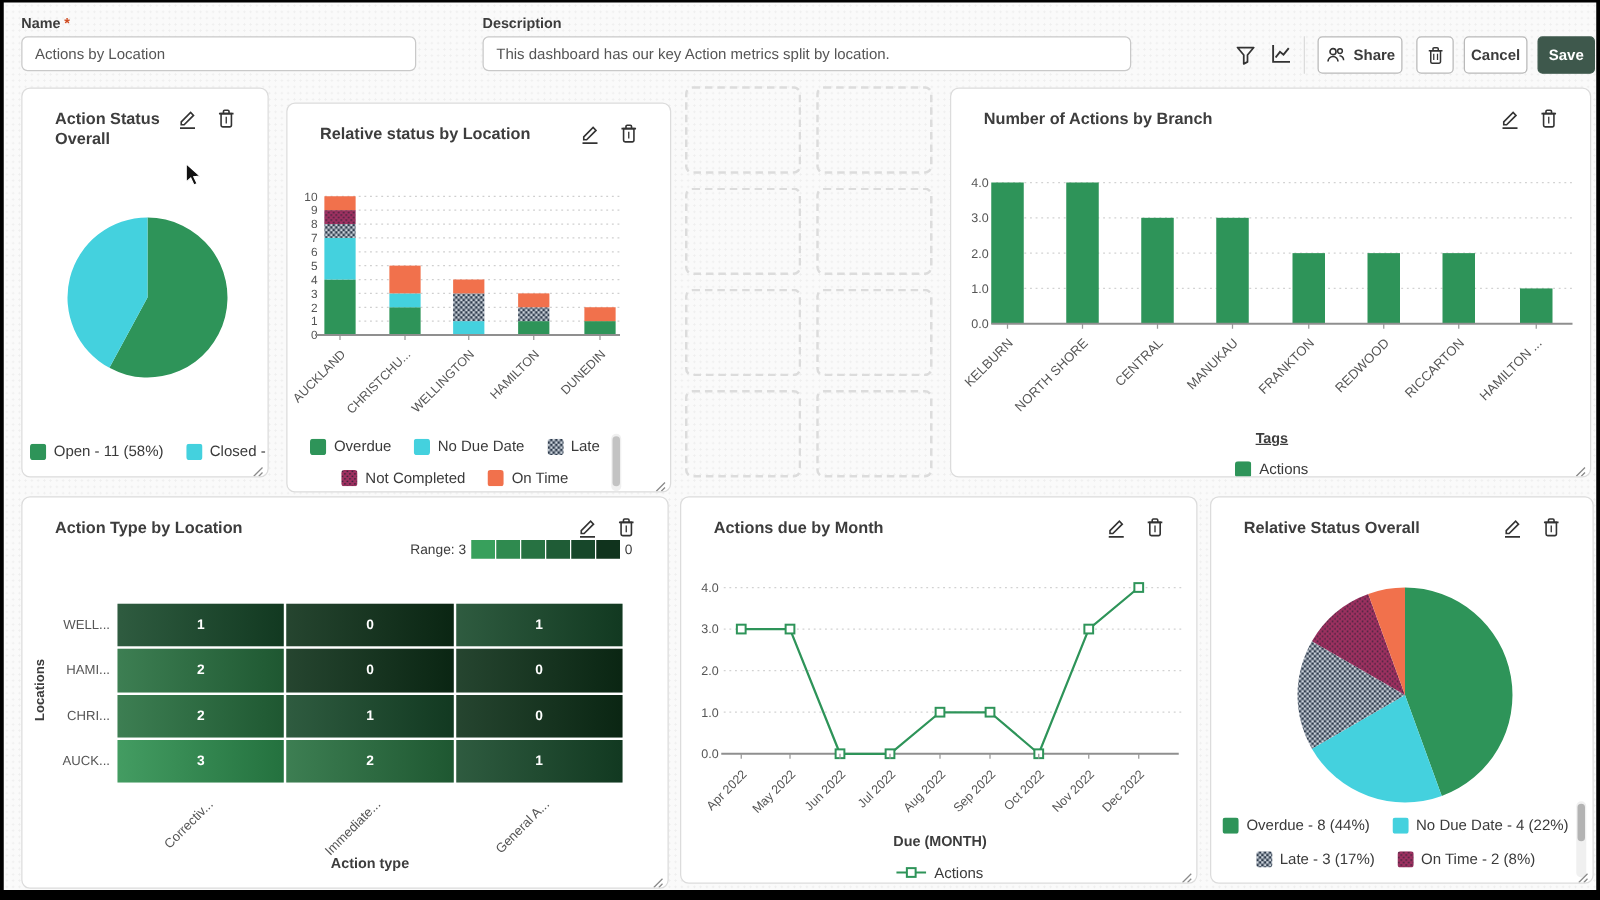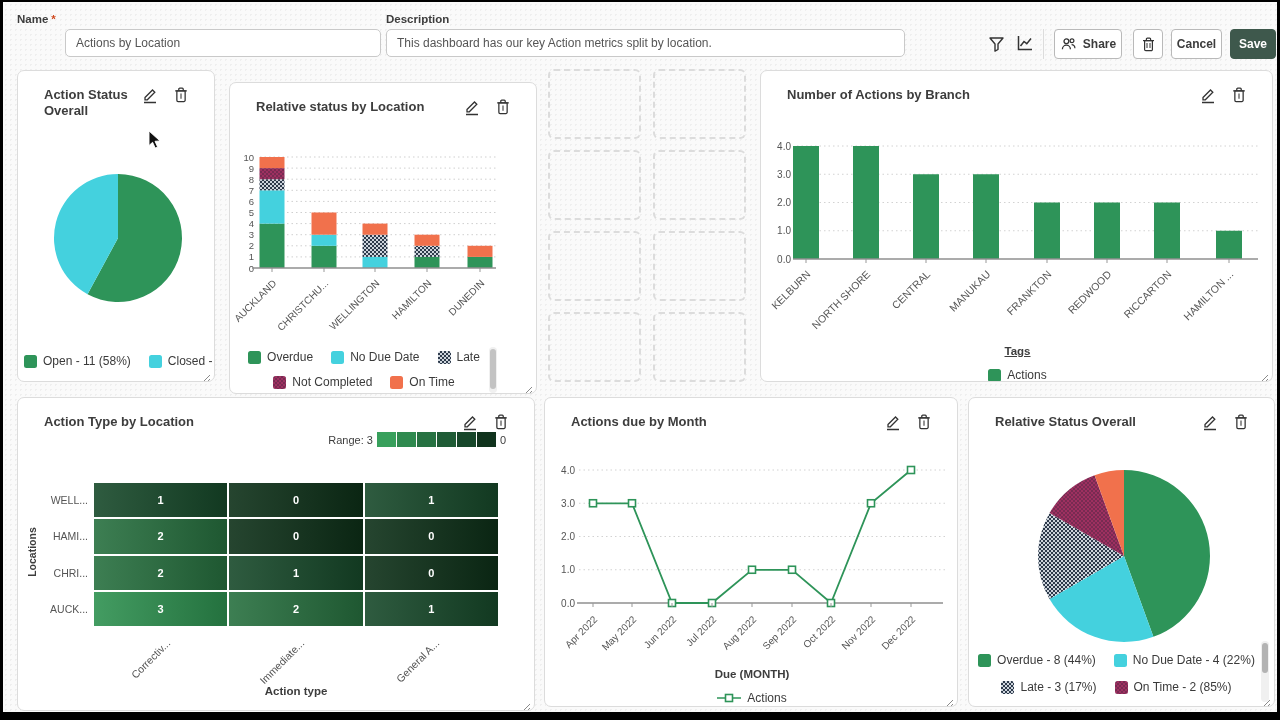--- a/index.html
+++ b/index.html
@@ -47,21 +47,21 @@
 </head>
 <body>
 
 <div class="stage">
 <div class="screen">
 
   <div>
     <div class="field-label" style="left:14px; top:11px;">
       <span>Name</span><span class="req">*</span>
     </div>
-    <input class="tb-input" style="left: 14px; top: 27px; width: 316px; margin-left: 48px;" value="Actions by Location">
+    <input class="tb-input" style="left: 14px; top: 27px; width: 316px;" value="Actions by Location">
     <div class="field-label" style="left:383px; top:11px;">Description</div>
     <input class="tb-input" style="left: 383px; top: 27px; width: 519px;" value="This dashboard has our key Action metrics split by location.">
 
     <button class="toolbar-icon" style="left:981px; top:29px;">
       <svg width="19" height="19" viewBox="0 0 19 19">
             <path d="M3 4 h13 l-5 6 v5.5 l-3 1.6 V10 Z" fill="none" stroke="#333" stroke-width="1.4" stroke-linejoin="round"></path>
           </svg>
     </button>
     <button class="toolbar-icon" style="left:1010px; top:29px;">
       <svg width="20" height="20" viewBox="0 0 20 20">
@@ -668,21 +668,21 @@
                     <rect x="2" y="2" width="2" height="2" fill="#cdd4dc"></rect>
                   </pattern>
                   <pattern id="dots15" width="4" height="4" patternUnits="userSpaceOnUse">
                     <rect width="4" height="4" fill="#9e3060"></rect>
                     <circle cx="1" cy="1" r="0.7" fill="#342238"></circle>
                     <circle cx="3" cy="3" r="0.7" fill="#342238"></circle>
                   </pattern>
                 </defs>
                 <rect x="0" y="0" width="13" height="13" rx="2.5" fill="url(#dots15)"></rect>
               </svg>
-              <span>On Time - 2 (85%)</span>
+              <span>On Time - 2 (8%)</span>
             </span>
           </div>
         </div>
     <div class="scrollbar" style="left:292px; top:243px; height:61px;">
           <div class="scroll-thumb" style="top:2px; height:30px; background:#b3b3b3;"></div>
         </div>
     <div class="rhandle"><svg width="9" height="9">
             <path d="M8 1 L1 8 M8 5 L5 8" stroke="#8a8a8a" stroke-width="1"></path>
           </svg></div>
   </div>

